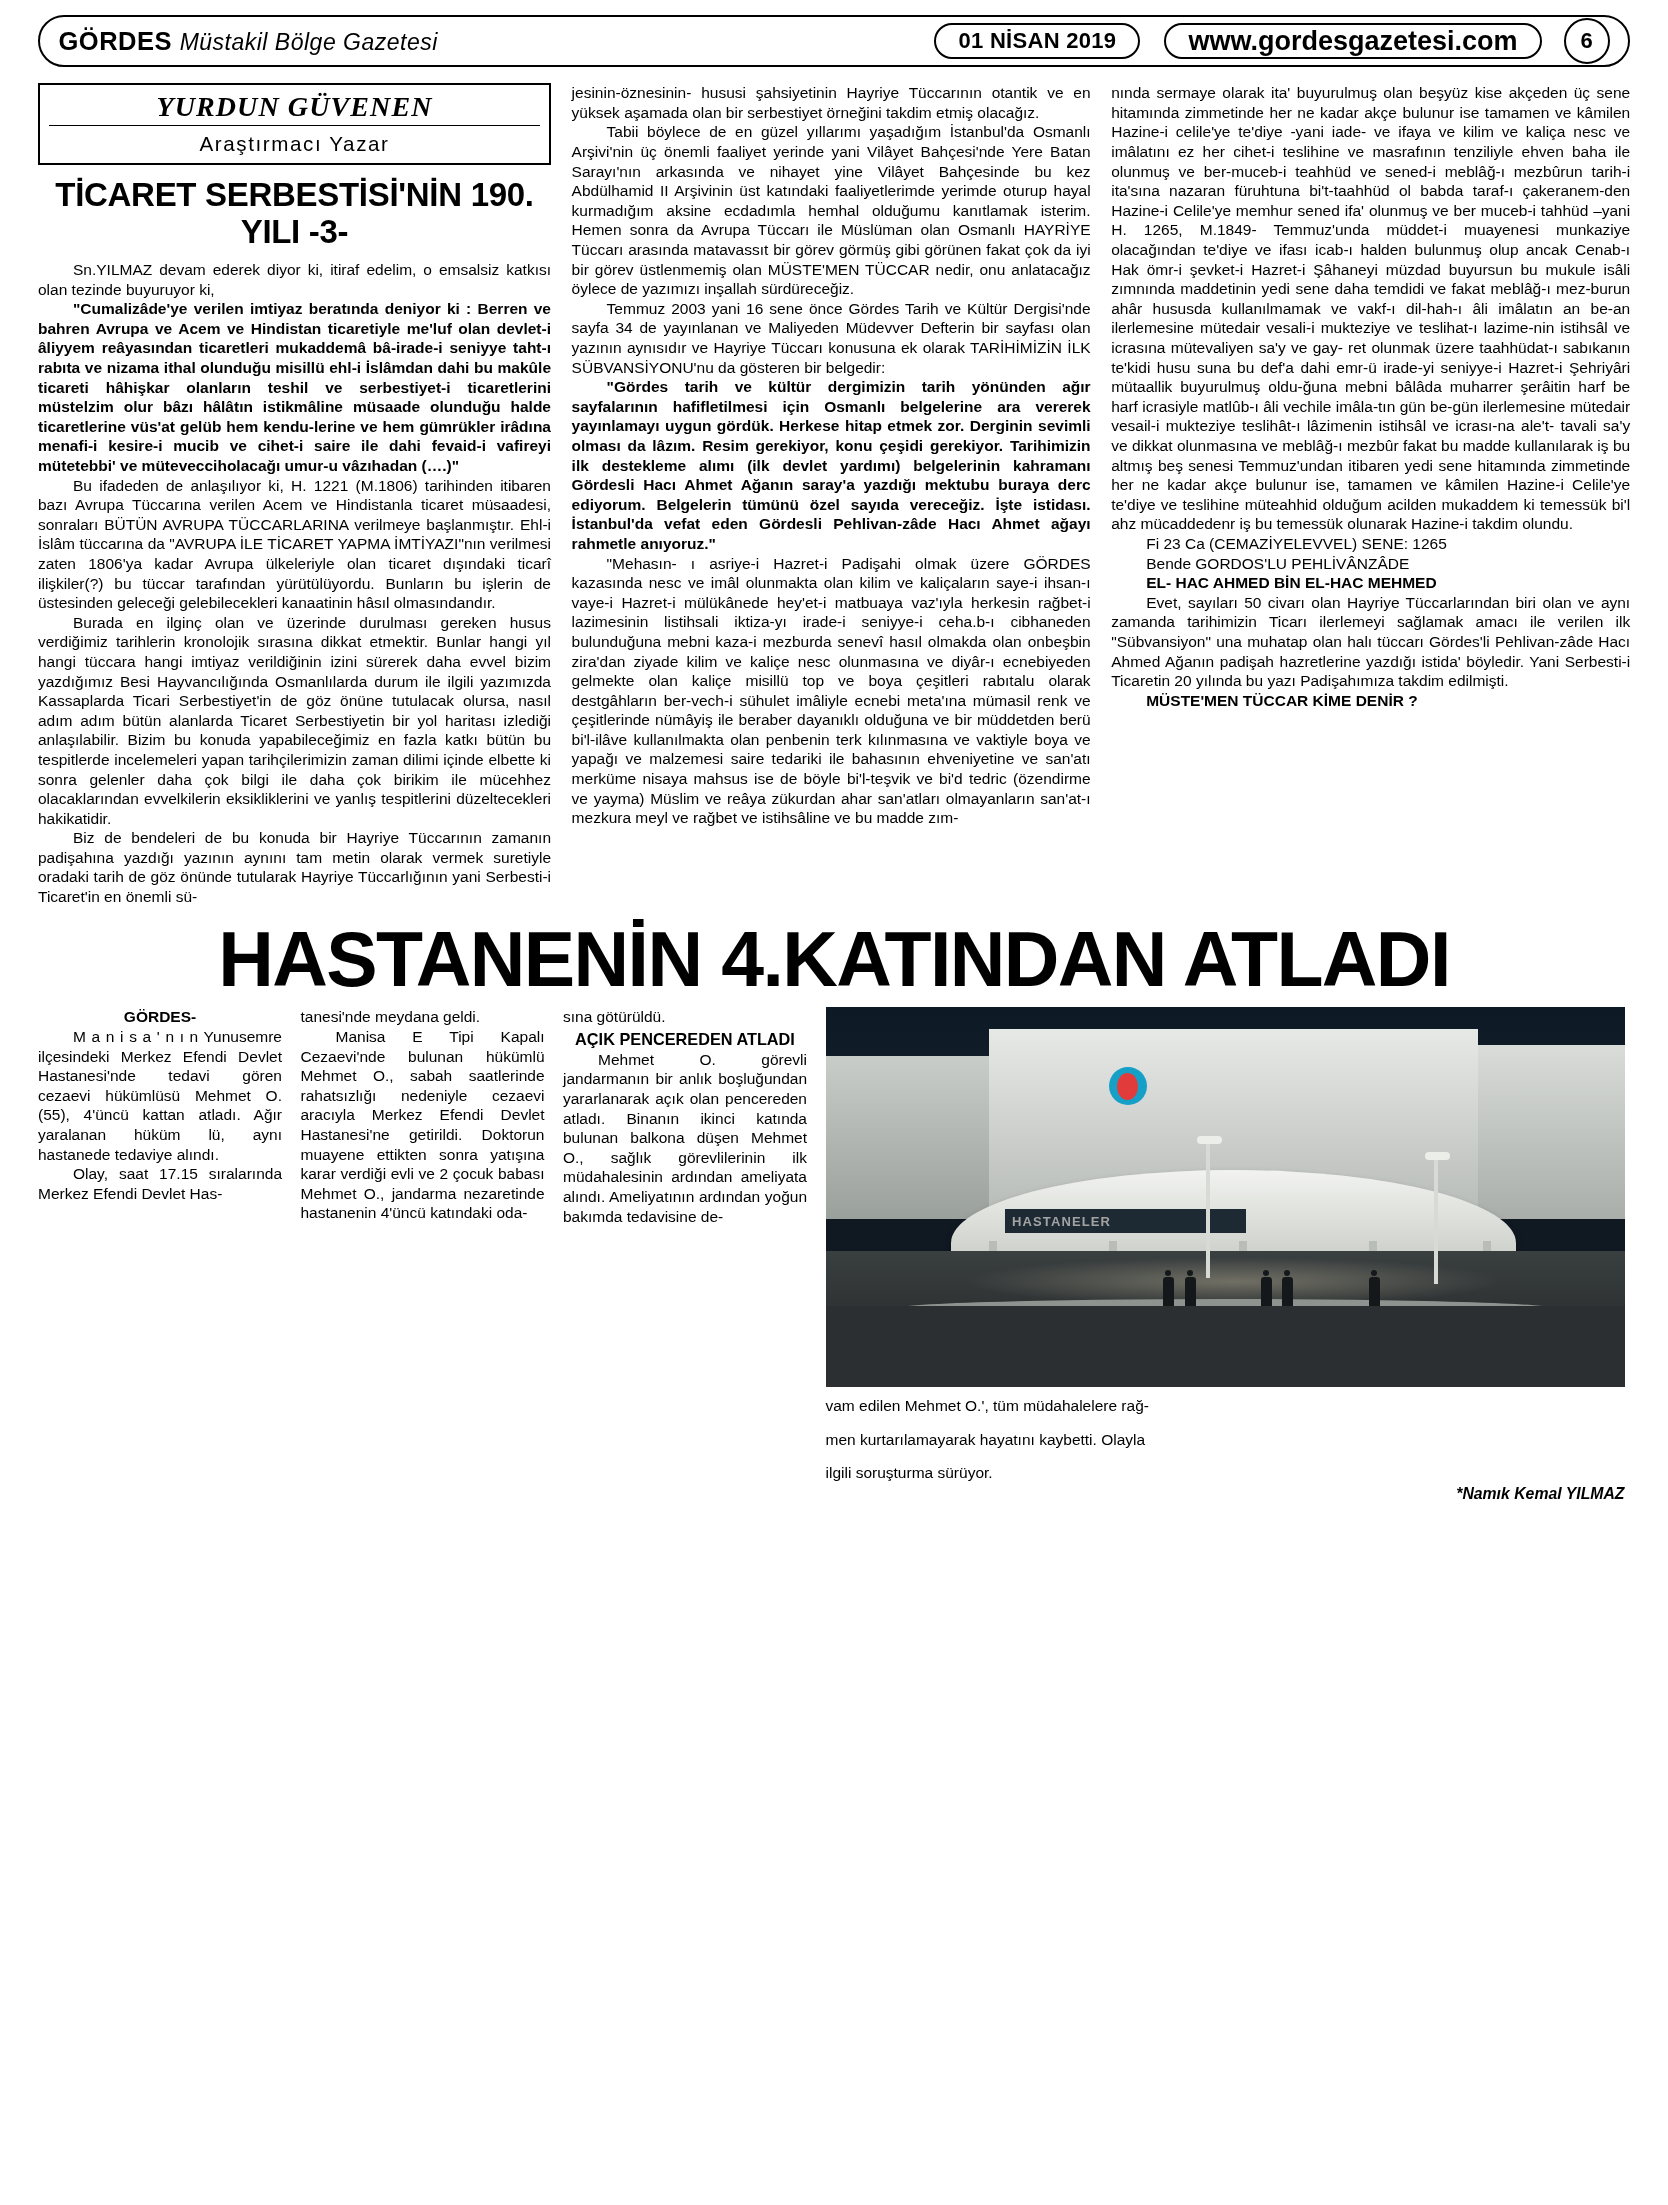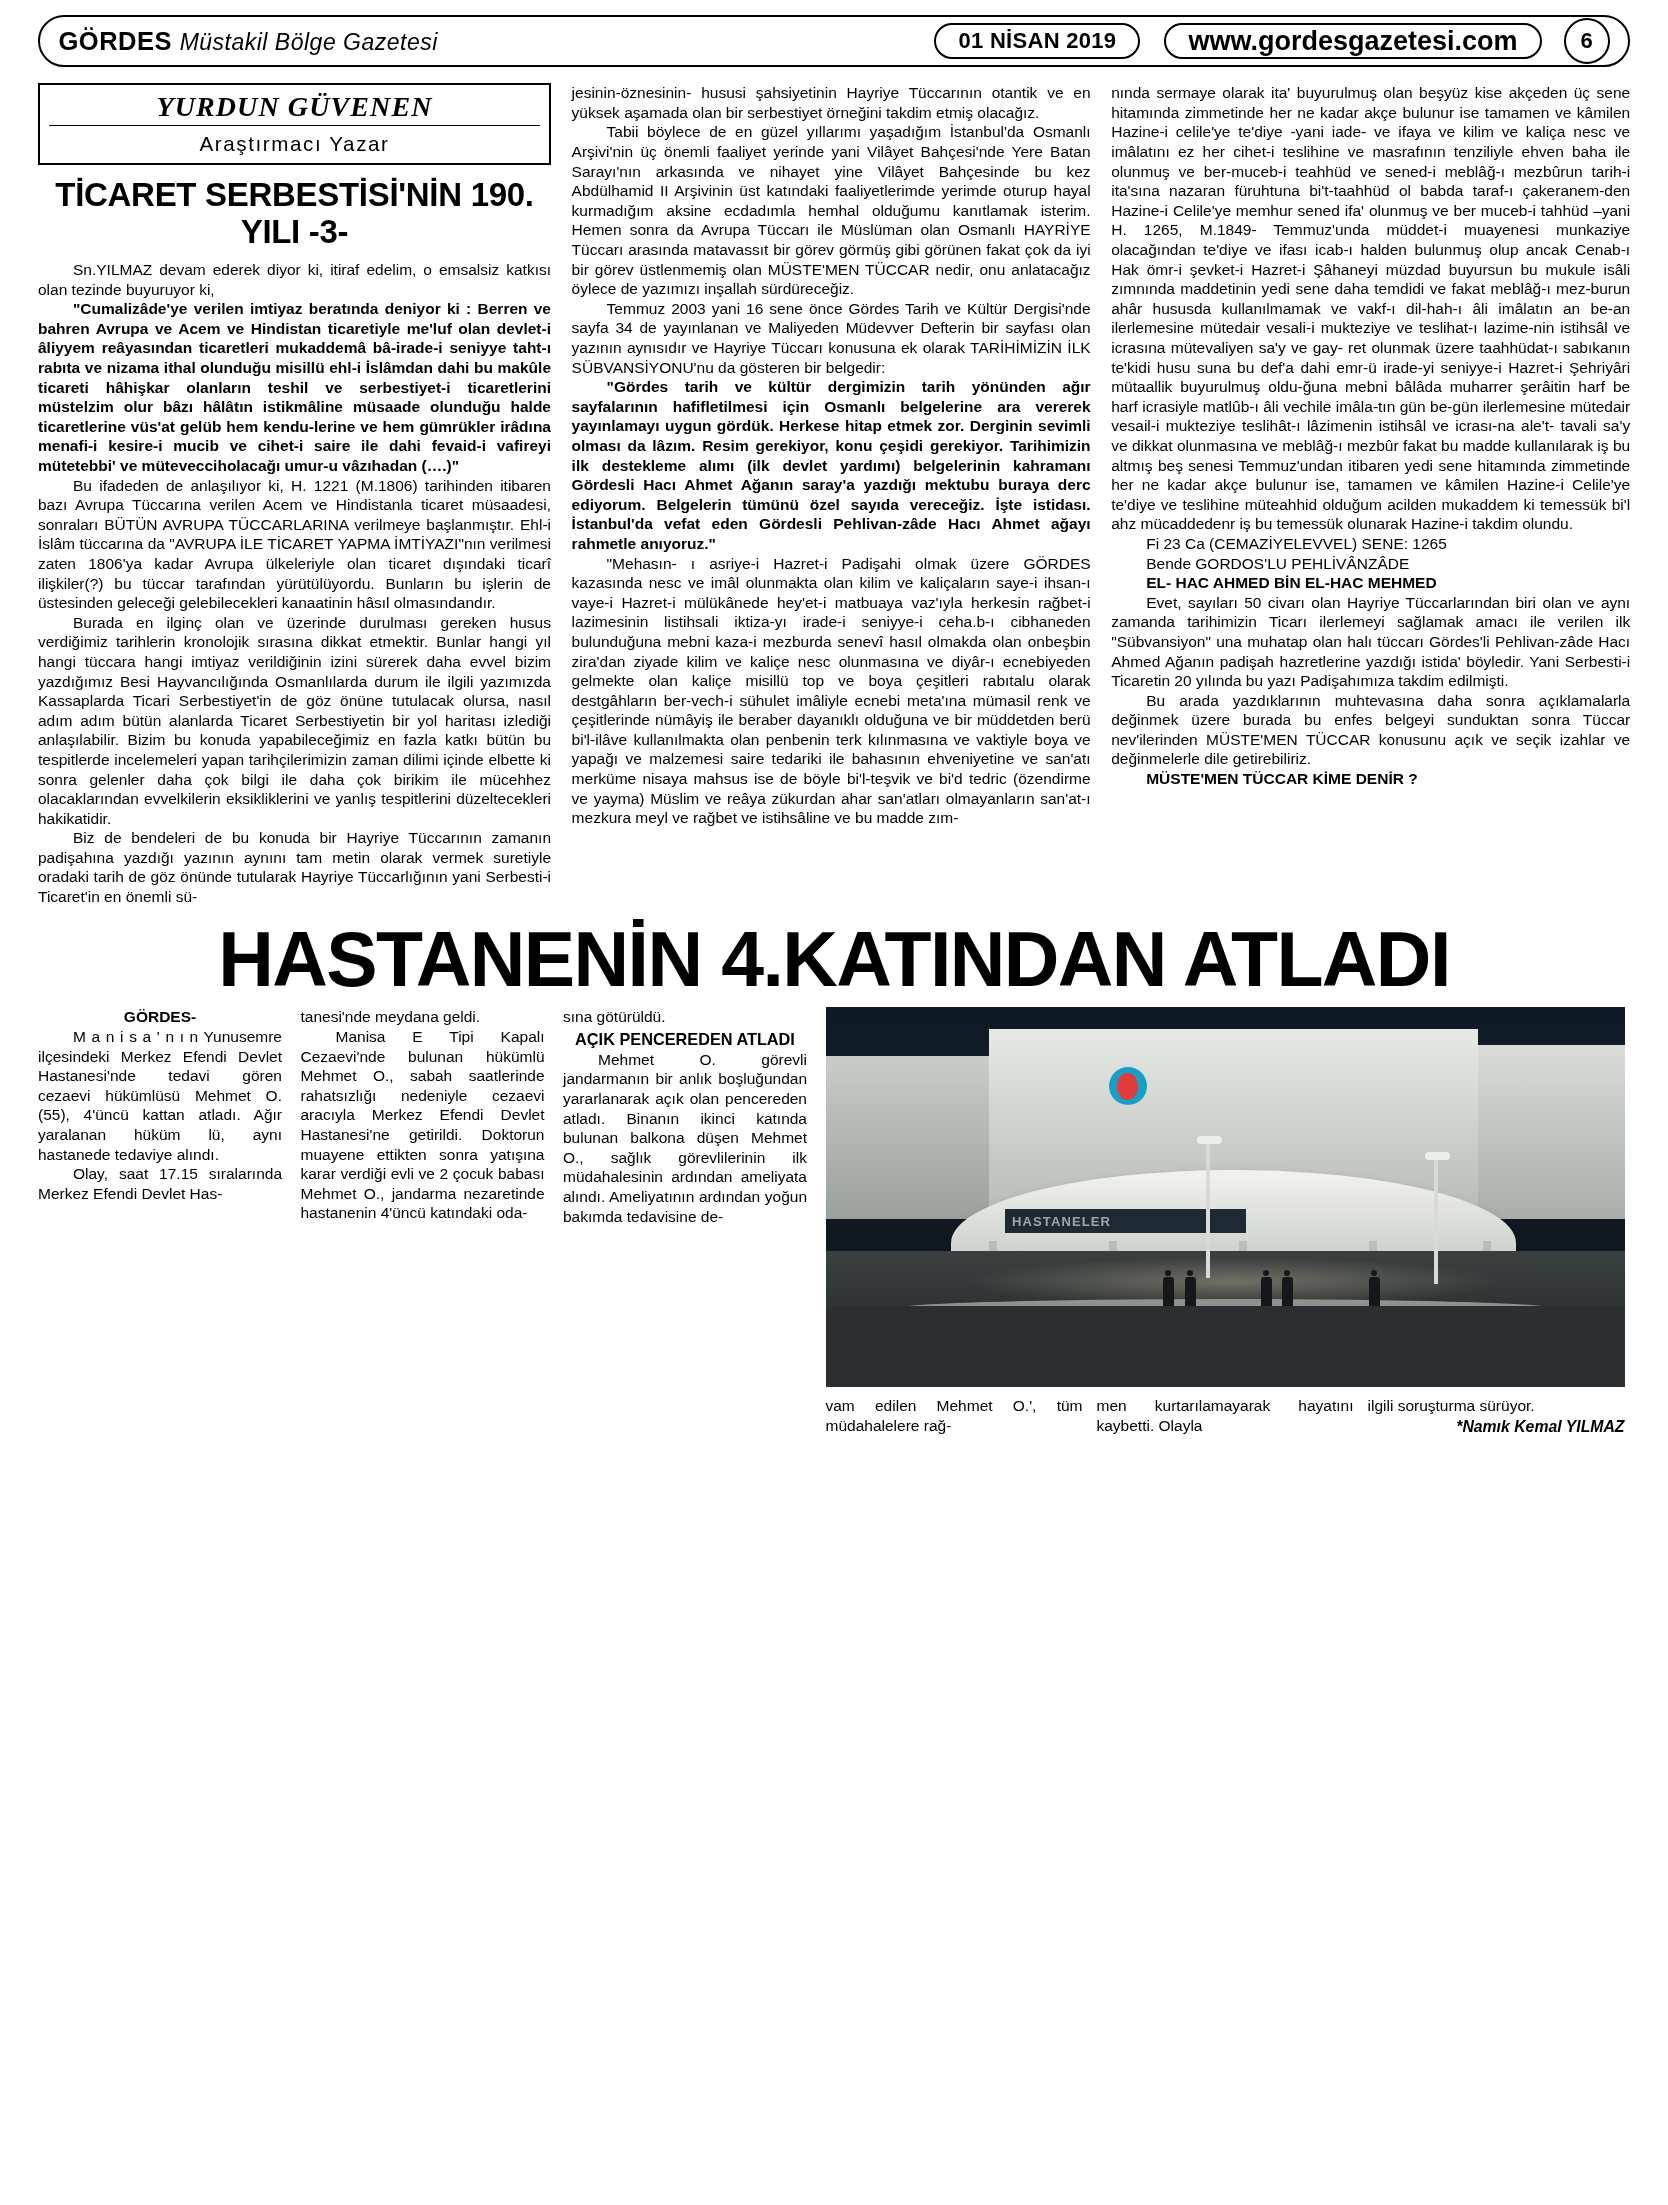--- a/index.html
+++ b/index.html
@@ -234,20 +234,21 @@
   .glow {
     position: absolute; bottom: 81px; left: 136px; width: 543px; height: 49px;
     background: radial-gradient(ellipse at center, rgba(255,240,200,.30), rgba(255,240,200,0) 70%);
   }
 
   .photo-caption-cols {
     display: flex;
     gap: 14px;
     margin-top: 8.7px;
     width: 799px;
+    flex-direction: column;
   }
   .pc { flex: 1 1 0; }
   .pc p { font-size: 15.5px; line-height: 1.265; text-align: justify; margin: 0; }
   .byline {
     text-align: right;
     font-style: italic;
     font-weight: bold;
     font-size: 15.8px;
     margin-top: 2.2px;
   }
@@ -301,21 +302,20 @@
       <p class="body bold">"Gördes tarih ve kültür dergimizin tarih yönünden ağır sayfalarının hafifletilmesi için Osmanlı belgelerine ara vererek yayınlamayı uygun gördük. Herkese hitap etmek zor. Derginin sevimli olması da lâzım. Resim gerekiyor, konu çeşidi gerekiyor. Tarihimizin ilk destekleme alımı (ilk devlet yardımı) belgelerinin kahramanı Gördesli Hacı Ahmet Ağanın saray'a yazdığı mektubu buraya derc ediyorum. Belgelerin tümünü özel sayıda vereceğiz. İşte istidası.  İstanbul'da vefat eden Gördesli Pehlivan-zâde Hacı Ahmet ağayı rahmetle anıyoruz."</p>
       <p class="body">"Mehasın- ı asriye-i Hazret-i Padişahi olmak üzere GÖRDES kazasında nesc ve imâl olunmakta olan kilim  ve kaliçaların saye-i ihsan-ı vaye-i Hazret-i mülükânede hey'et-i matbuaya vaz'ıyla  herkesin rağbet-i lazimesinin listihsali iktiza-yı irade-i seniyye-i ceha.b-ı cibhaneden bulunduğuna mebni kaza-i mezburda senevî hasıl olmakda olan onbeşbin zira'dan ziyade kilim ve kaliçe nesc olunmasına ve diyâr-ı ecnebiyeden gelmekte olan kaliçe misillü top  ve boya çeşitleri rabıtalu olarak destgâhların ber-vech-i sühulet imâliyle  ecnebi meta'ına mümasil renk ve çeşitlerinde  nümâyiş  ile beraber dayanıklı olduğuna ve bir müddetden berü bi'l-ilâve kullanılmakta olan penbenin terk kılınmasına ve vaktiyle boya ve yapağı ve malzemesi  saire tedariki ile bahasının ehveniyetine ve san'atı merküme nisaya mahsus  ise de böyle bi'l-teşvik ve bi'd tedric (özendirme ve yayma) Müslim ve reâya zükurdan ahar san'atları olmayanların san'at-ı mezkura meyl  ve rağbet ve istihsâline  ve bu madde zım-</p>
     </div>
 
     <div class="col c3">
       <p class="body noind">nında sermaye olarak ita' buyurulmuş olan beşyüz kise akçeden üç sene hitamında zimmetinde her ne kadar akçe bulunur ise tamamen ve kâmilen Hazine-i celile'ye te'diye  -yani iade- ve ifaya ve kilim  ve kaliça  nesc  ve imâlatını ez her cihet-i teslihine ve masrafının tenziliyle ehven baha ile olunmuş ve ber-muceb-i teahhüd ve sened-i meblâğ-ı mezbûrun tarih-i ita'sına nazaran füruhtuna bi't-taahhüd ol babda taraf-ı çakeranem-den Hazine-i Celile'ye memhur sened ifa' olunmuş ve ber muceb-i tahhüd  –yani H. 1265, M.1849- Temmuz'unda müddet-i muayenesi munkaziye olacağından te'diye ve ifası icab-ı halden bulunmuş olup ancak Cenab-ı Hak ömr-i şevket-i Hazret-i Şâhaneyi müzdad buyursun bu mukule  isâli zımnında maddetinin yedi sene daha temdidi ve fakat meblâğ-ı mez-burun ahâr hususda kullanılmamak  ve vakf-ı dil-hah-ı âli imâlatın an be-an ilerlemesine mütedair vesali-i mukteziye  ve teslihat-ı lazime-nin istihsâl ve icrasına mütevaliyen sa'y ve gay- ret olunmak üzere taahhüdat-ı sabıkanın te'kidi husu suna bu def'a  dahi emr-ü irade-yi  seniyye-i Hazret-i Şehriyâri mütaallik buyurulmuş oldu-ğuna mebni bâlâda muharrer şerâitin harf be  harf icrasiyle matlûb-ı âli vechile imâla-tın gün be-gün ilerlemesine mütedair vesail-i mukteziye  teslihât-ı lâzimenin istihsâl ve icrası-na  ale't- tavali sa'y  ve dikkat olunmasına ve meblâğ-ı mezbûr  fakat bu madde kullanılarak iş bu altmış beş senesi Temmuz'undan itibaren yedi sene hitamında zimmetinde  her ne kadar akçe bulunur ise, tamamen ve kâmilen Hazine-i Celile'ye te'diye  ve teslihine müteahhid olduğum acilden mukaddem ki temessük bi'l ahz mücaddedenr iş bu temessük olunarak Hazine-i takdim olundu.</p>
       <p class="body">Fi 23 Ca (CEMAZİYELEVVEL) SENE: 1265</p>
       <p class="body">Bende GORDOS'LU  PEHLİVÂNZÂDE</p>
       <p class="body bold">EL- HAC AHMED BİN EL-HAC MEHMED</p>
       <p class="body">Evet, sayıları 50 civarı olan Hayriye Tüccarlarından biri olan ve aynı zamanda tarihimizin Ticarı ilerlemeyi sağlamak amacı ile verilen ilk "Sübvansiyon" una muhatap olan halı tüccarı Gördes'li  Pehlivan-zâde Hacı Ahmed Ağanın padişah hazretlerine yazdığı istida' böyledir. Yani Serbesti-i Ticaretin 20 yılında bu yazı Padişahımıza takdim edilmişti.</p>
-      <p class="body">Bu arada yazdıklarının muhtevasına daha sonra açıklamalarla değinmek üzere burada bu enfes belgeyi sunduktan sonra Tüccar nev'ilerinden MÜSTE'MEN TÜCCAR konusunu açık ve seçik izahlar ve değinmelerle dile getirebiliriz.</p>
       <p class="body bold">MÜSTE'MEN TÜCCAR KİME DENİR ?</p>
     </div>
   </div>
 
   <div class="bighead">HASTANENİN 4.KATINDAN ATLADI</div>
 
   <div class="cols2">
 
     <div class="c2col">
       <p class="body" style="text-align:center;text-indent:0;font-weight:bold;">GÖRDES-</p>

